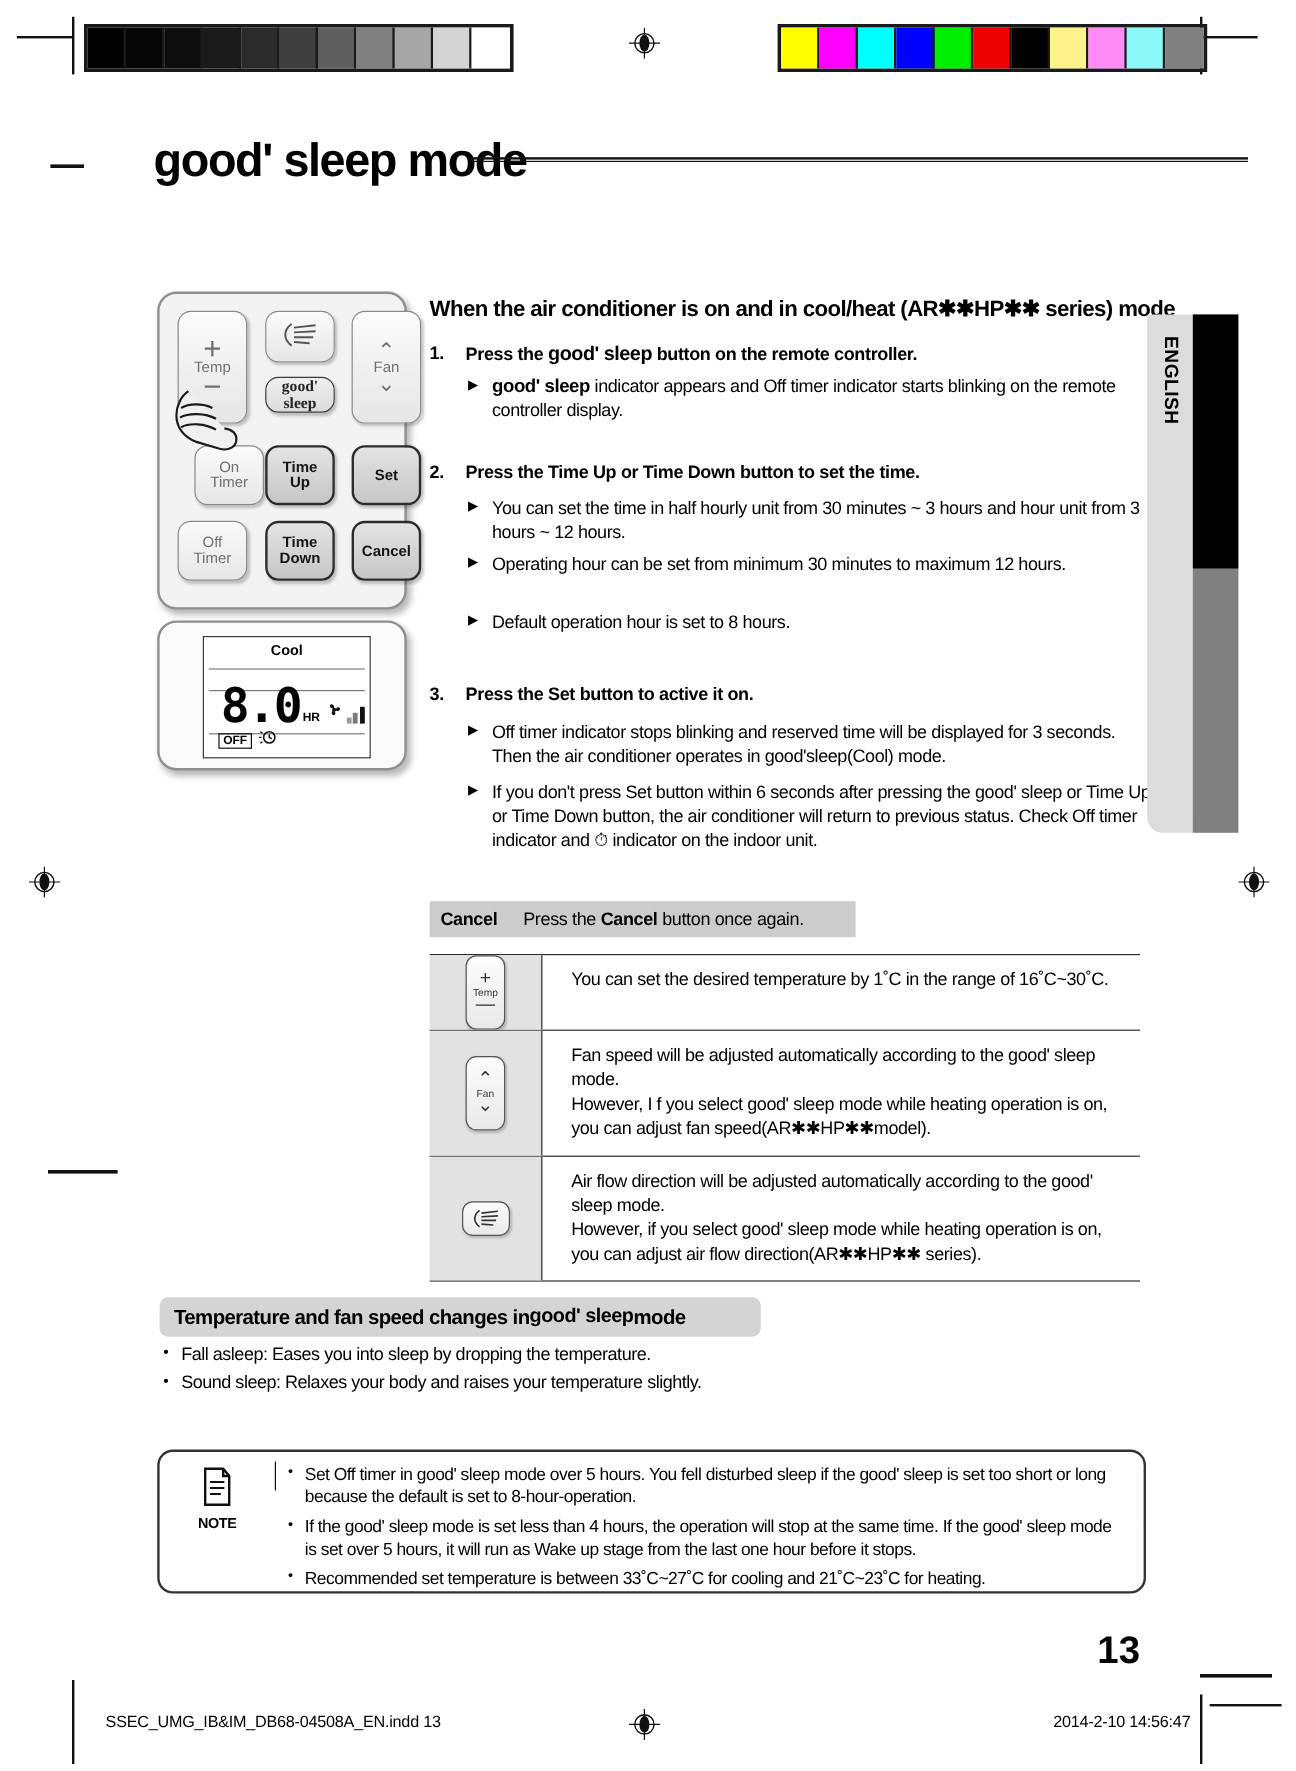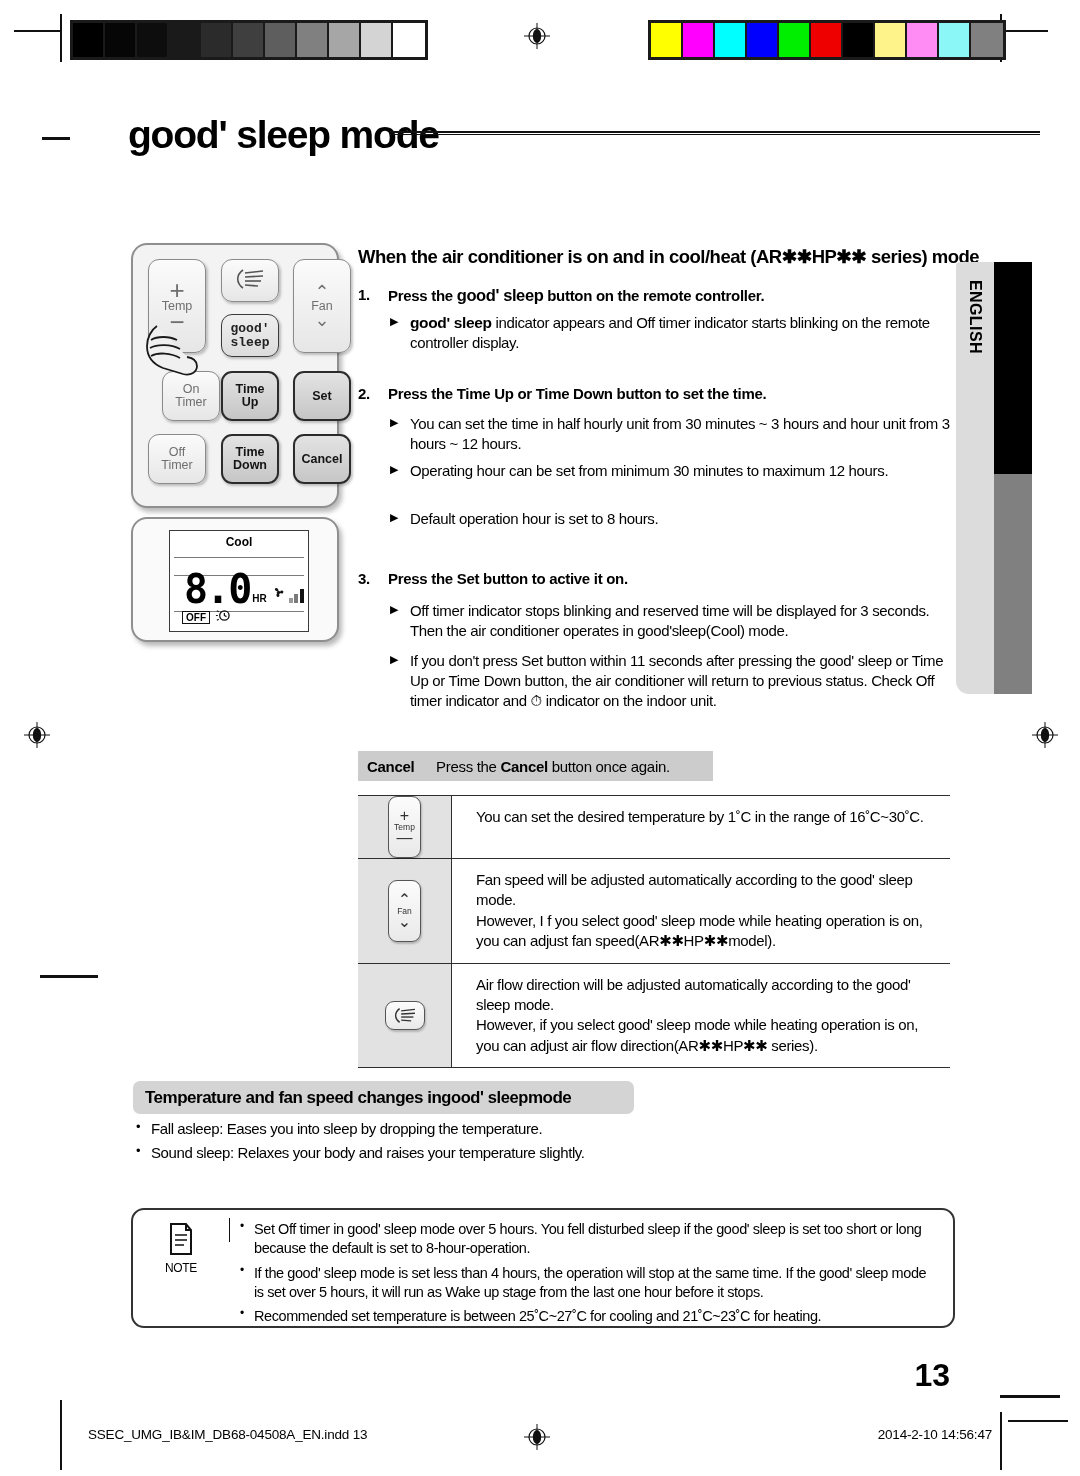--- a/index.html
+++ b/index.html
@@ -52,22 +52,22 @@
     background:linear-gradient(180deg,#e3e3e3,#c6c6c6);
     border:2px solid #2b2b2b; color:#141414; font-weight:700;
   }
   .btn.mid {
     background:linear-gradient(180deg,#efefef,#dcdcdc);
     border:1.6px solid #3a3a3a; color:#222; font-weight:700;
   }
   .b-temp { left:15px; top:14px; width:58px; height:94px; }
   .b-swing{ left:88px; top:14px; width:58px; height:43px; }
   .b-fan  { left:160px; top:14px; width:58px; height:94px; }
-  .b-gsleep{left:88px; top:69px; width:58px; height:43px;
-            font-family:Liberation Mono, monospace;
+  .b-gsleep{left:88px; top:69px; width:58px; height:30px;
+            font-family:Liberation Serif, serif;
             font-size:13px; color:#1a1a1a; font-weight:700;}
   .b-ontimer{left:29px; top:126px; width:58px; height:50px;}
   .b-timeup {left:88px; top:126px; width:58px; height:50px;}
   .b-set    {left:160px; top:126px; width:58px; height:50px;}
   .b-offtimer{left:15px; top:189px; width:58px; height:50px;}
   .b-timedown{left:88px; top:189px; width:58px; height:50px;}
   .b-cancel {left:160px; top:189px; width:58px; height:50px;}
   .plus, .minus { font-size:26px; line-height:.7; color:#6f6f6f; font-weight:400;}
   .chev { font-size:18px; line-height:.8; color:#6f6f6f; }
   .blabel { font-size:12.5px; }
@@ -143,21 +143,21 @@
             font-size:17px; font-weight:700; letter-spacing:-0.5px; white-space:nowrap; }
   .blist { position:absolute; left:133px; top:1120px; width:825px; }
   .bli { position:relative; font-size:15px; letter-spacing:-0.4px;
          padding-left:18px; margin-bottom:7px; white-space:nowrap; }
   .bli::before { content:"\2022"; position:absolute; left:3px; top:-1px; font-size:13px; }
 
   
   .note { position:absolute; left:131px; top:1208px; width:824px; height:120px;
           border:2px solid #333; border-radius:13px; }
   .note-ic { position:absolute; left:20px; top:12px; width:56px; text-align:center; }
-  .note-ic .lab { font-size:12px; font-weight:400; letter-spacing:-0.3px; margin-top:1px;}
+  .note-ic .lab { font-size:12px; font-weight:700; letter-spacing:-0.3px; margin-top:1px;}
   .note-div { position:absolute; left:96px; top:8px; width:1px; height:24px; background:#111;}
   .note-list { position:absolute; left:105px; top:10px; right:14px; }
   .nli { position:relative; padding-left:16px; font-size:14.5px;
          letter-spacing:-0.42px; line-height:1.33; margin-bottom:5px; }
   .nli::before { content:"\2022"; position:absolute; left:2px; top:-1px; font-size:12px; }
 
   
   .etab { position:absolute; left:956px; top:262px; width:38px; height:432px;
           background:#dcdcdc; border-top-left-radius:4px; border-bottom-left-radius:13px; }
   .etab span { position:absolute; top:18px; left:50%; transform:translateX(-50%) ;
@@ -384,21 +384,21 @@
   <div class="step" style="left:358px; top:570px; width:590px;">
     <span class="n">3.</span>
     <span class="t"><span>Press the </span><b>Set</b><span> button to active it on.</span></span>
   </div>
   <div class="sub" style="left:390px; top:601px; width:570px;">
     <span class="ar">▶</span>
     <span class="txt">Off timer indicator stops blinking and reserved time will be displayed for 3 seconds. Then the air conditioner operates in good'sleep(Cool) mode.</span>
   </div>
   <div class="sub" style="left:390px; top:651px; width:570px;">
     <span class="ar">▶</span>
-    <span class="txt">If you don't press Set button within 11 seconds after pressing the good' sleep or Time Up or Time Down button, the air conditioner will return to previous status. Check Off timer indicator and ⏱ indicator on the indoor unit.</span>
+    <span class="txt">If you don't press Set button within 6 seconds after pressing the good' sleep or Time Up or Time Down button, the air conditioner will return to previous status. Check Off timer indicator and ⏱ indicator on the indoor unit.</span>
   </div>
 
   <div class="cancelbar">
     <span class="c1">Cancel</span>
     <span><span>Press the </span><b>Cancel</b><span> button once again.</span></span>
   </div>
 
   <div class="tbl">
     <div class="trow">
       <div class="tcell-ic">
@@ -462,21 +462,21 @@
           <path d="M19 2 L19 8 L24 8" fill="none" stroke="#111" stroke-width="2"></path>
           <path d="M8 13 L20 13 M8 18 L20 18 M8 23 L17 23" stroke="#111" stroke-width="1.6"></path>
         </svg>
       </span>
       <div class="lab">NOTE</div>
     </div>
     <div class="note-div"></div>
     <div class="note-list">
       <div class="nli">Set Off timer in good' sleep mode over 5 hours. You fell disturbed sleep if the good' sleep is set too short or long because the default is set to 8-hour-operation.</div>
       <div class="nli">If the good' sleep mode is set less than 4 hours, the operation will stop at the same time. If the good' sleep mode is set over 5 hours, it will run as Wake up stage from the last one hour before it stops.</div>
-      <div class="nli">Recommended set temperature is between 25˚C~27˚C for cooling and 21˚C~23˚C for heating.</div>
+      <div class="nli">Recommended set temperature is between 33˚C~27˚C for cooling and 21˚C~23˚C for heating.</div>
     </div>
   </div>
 
   <div class="etab">
     <span>ENGLISH</span>
   </div>
   <div class="etab-k"></div>
   <div class="etab-g"></div>
 
   <div class="pageno">13</div>

